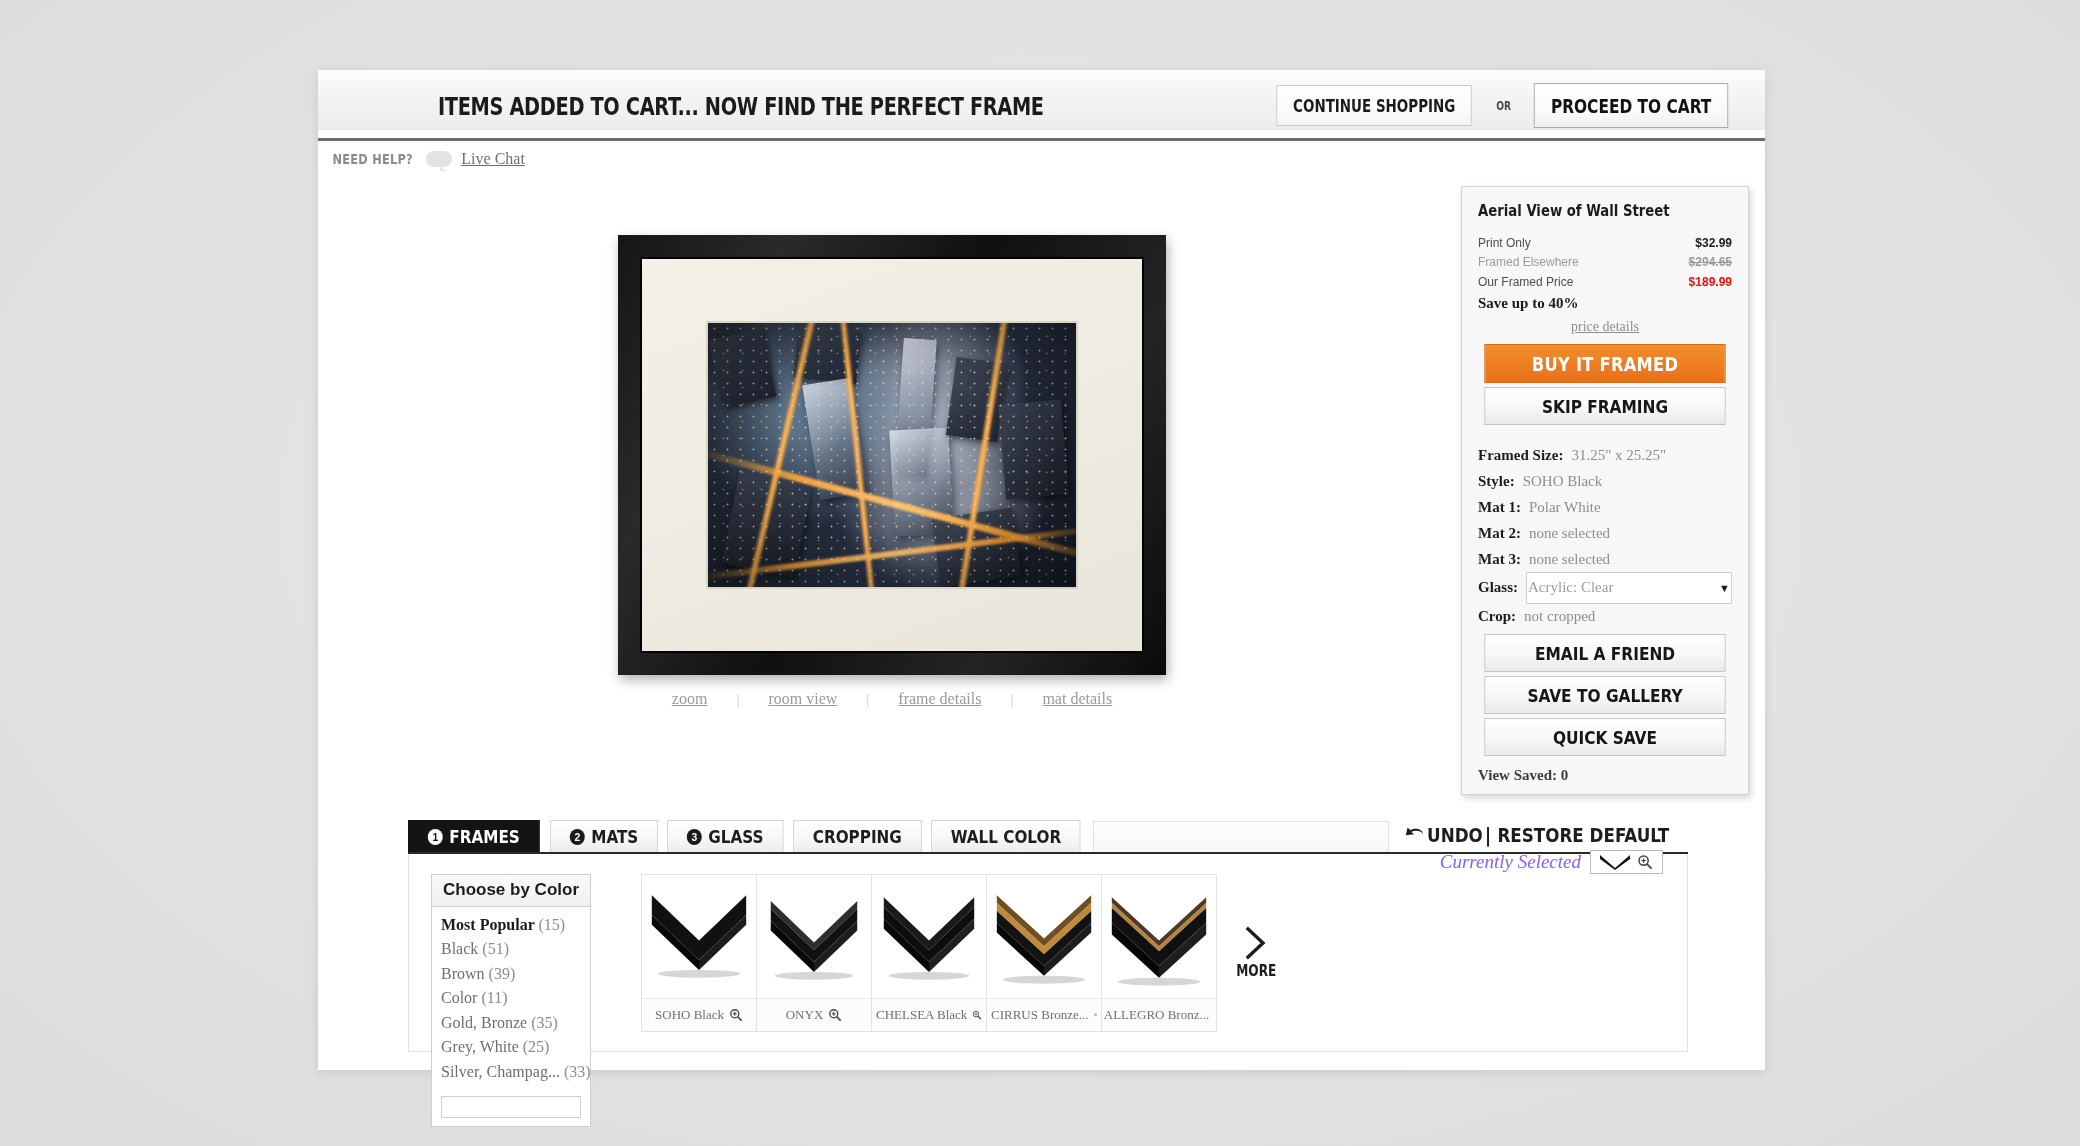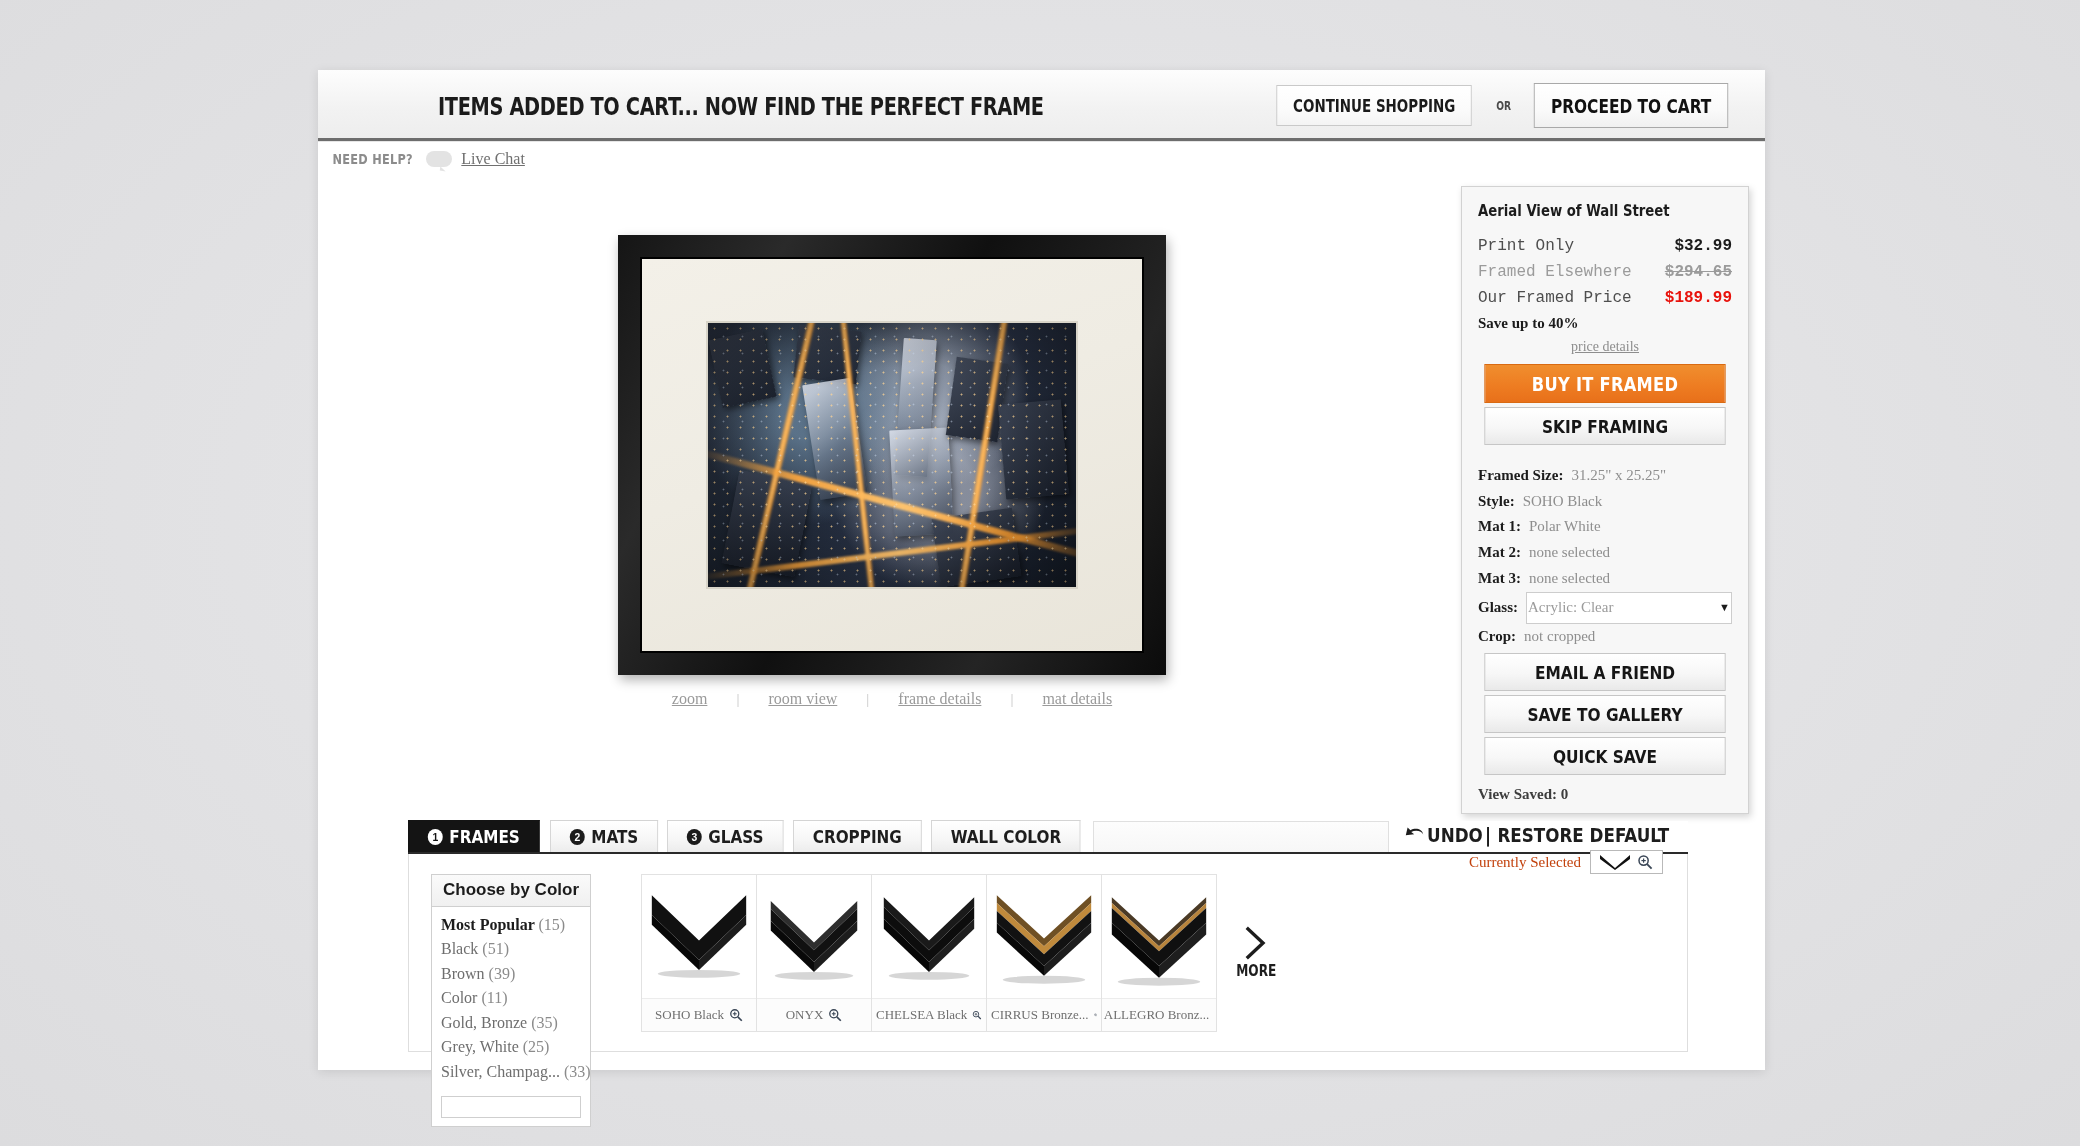--- a/index.html
+++ b/index.html
@@ -15,21 +15,21 @@
   }
   .app-card {
     position: absolute; left: 318px; top: 70px;
     width: 1447px; height: 1000px;
     background: #ffffff;
     box-shadow: 0 2px 10px rgba(0,0,0,0.10);
   }
 
   
   .hdr {
-    position: absolute; left: 0; top: 0; width: 100%; height: 72px;
+    position: absolute; left: 0; top: 0; width: 100%; height: 60px;
     background: linear-gradient(#fdfdfd, #f2f2f2 55%, #ededed);
     border-bottom: 1px solid #e6e6e6;
   }
   .hdr-title {
     position: absolute; left: 120px; top: 22px;
     font-family: "DejaVu Sans Condensed", "Liberation Sans Narrow", "Liberation Sans", sans-serif;
     font-weight: 700; font-size: 25px; letter-spacing: -0.4px;
     color: #1b1b1b; white-space: nowrap;
     transform: scaleX(0.86); transform-origin: left center;
   }
@@ -170,21 +170,21 @@
     box-shadow: 2px 3px 7px rgba(0,0,0,0.17);
     padding: 14px 16px 10px;
   }
   .panel-title {
     font-family: "DejaVu Sans Condensed", "Liberation Sans Narrow", "Liberation Sans", sans-serif;
     font-weight: 700; font-size: 16px; color: #1c1c1c;
     margin-bottom: 14px; transform: scaleX(0.92); transform-origin: left;
   }
   .price-row {
     display: flex; justify-content: space-between; align-items: center;
-    font-family: Liberation Mono, monospace; font-size: 16px;
+    font-family: Liberation Sans, sans-serif; font-size: 12px;
     color: #4e4e4e; line-height: 1.62;
   }
   .price-row .amt { font-weight: 700; color: #1b1b1b; }
   .price-row.muted .lbl, .price-row.muted .amt { color: #9b9b9b; }
   .price-row.muted .amt { text-decoration: line-through; font-weight: 700; }
   .price-row.ours .amt { color: #e8120c; font-weight: 700; }
   .save-line {
     font-family: "Liberation Serif", serif; font-weight: 700;
     font-size: 15px; color: #1b1b1b; margin-top: 3px;
   }
@@ -295,21 +295,21 @@
   .color-foot {
     height: 22px; margin: 4px 9px 8px;
     border: 1px solid #cfcfcf; background: #fff;
   }
 
   .cur-sel {
     position: absolute; right: 24px; top: -4px;
     display: flex; align-items: center; gap: 9px;
   }
   .cur-sel-lbl {
-    font-family: "Liberation Serif", serif; font-size: 15px; color: #c2410c;
+    font-family: "Liberation Serif", serif; font-size: 19px; color: #8b5cf6; font-style: italic;
   }
   .cur-sel-box {
     display: flex; align-items: center; gap: 7px;
     border: 1px solid #b9b9b9; background: #fff;
     padding: 3px 9px;
   }
   .mini-chev { display: block; }
 
   .swatches {
     position: absolute; left: 232px; top: 20px; right: 16px;

